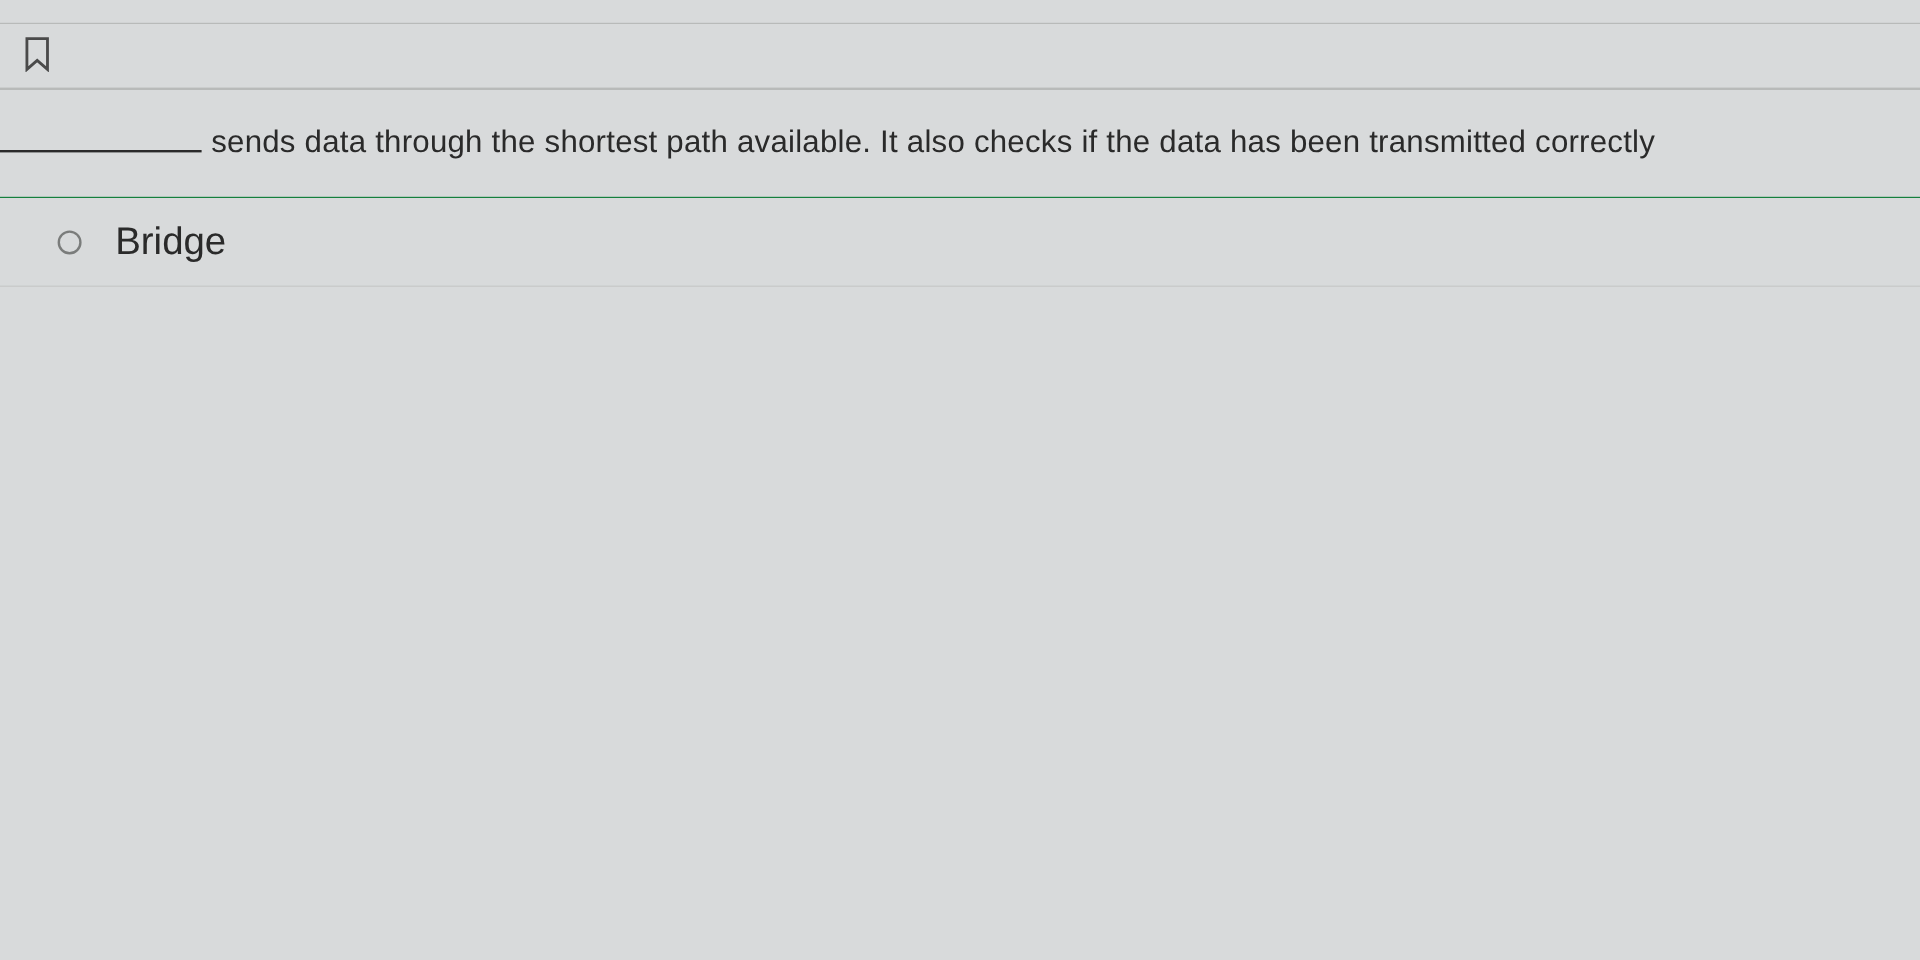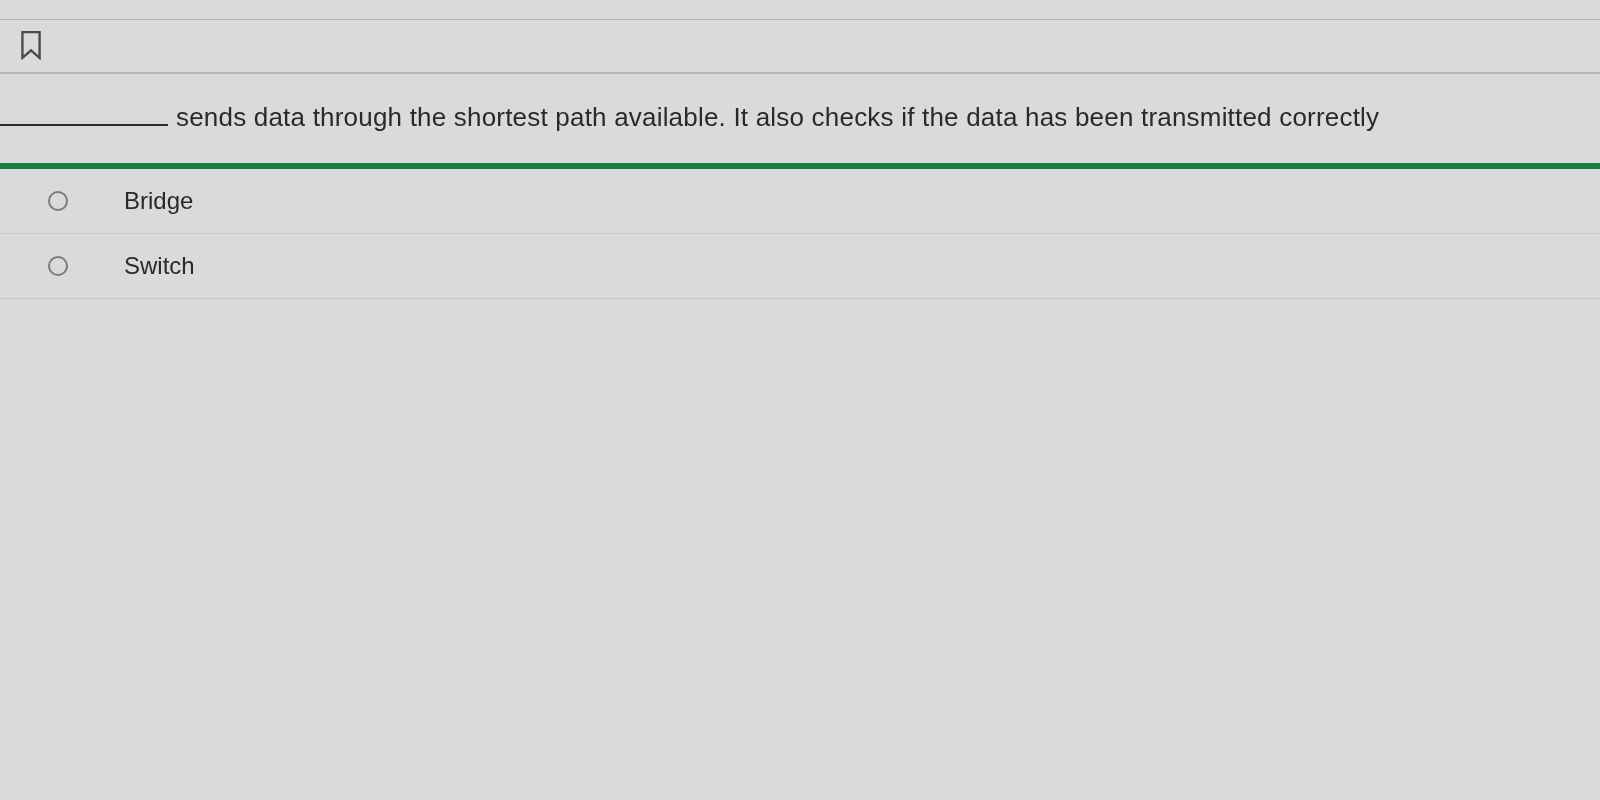--- a/index.html
+++ b/index.html
@@ -38,21 +38,21 @@
       width: 26px;
       height: 30px;
       stroke: #4a4a4a;
       stroke-width: 2.2;
       fill: none;
     }
     .question-row {
       padding: 28px 0 30px 0;
       display: flex;
       align-items: baseline;
-      border-bottom: 6px solid #15803d;
+      border-bottom: 1px solid #15803d;
       white-space: nowrap;
       overflow: hidden;
     }
     .blank-line {
       display: inline-block;
       width: 168px;
       border-bottom: 2px solid #2a2a2a;
       margin-right: 8px;
       height: 22px;
       vertical-align: baseline;
@@ -76,23 +76,22 @@
     .radio {
       width: 20px;
       height: 20px;
       border: 2px solid #7a7c7b;
       border-radius: 50%;
       margin-right: 28px;
       flex-shrink: 0;
       background: transparent;
     }
     .option-label {
-      font-size: 24px;
+      font-size: 32px;
       color: #2a2a2a;
-      margin-left: 28px;
     }
   </style>
 </head>
 <body>
 
 <div class="top-bar">
   <span class="top-text-fragment"></span>
 </div>
 
 <div class="bookmark-row">
@@ -106,17 +105,13 @@
 <div class="question-row">
   <span class="blank-line"></span>
   <span class="question-text">sends data through the shortest path available. It also checks if the data has been transmitted correctly</span>
 </div>
 
 <div class="options">
   <div class="option-row">
     <span class="radio"></span>
     <span class="option-label">Bridge</span>
   </div>
-  <div class="option-row">
-    <span class="radio"></span>
-    <span class="option-label">Switch</span>
-  </div>
 </div>
 
 </body></html>

